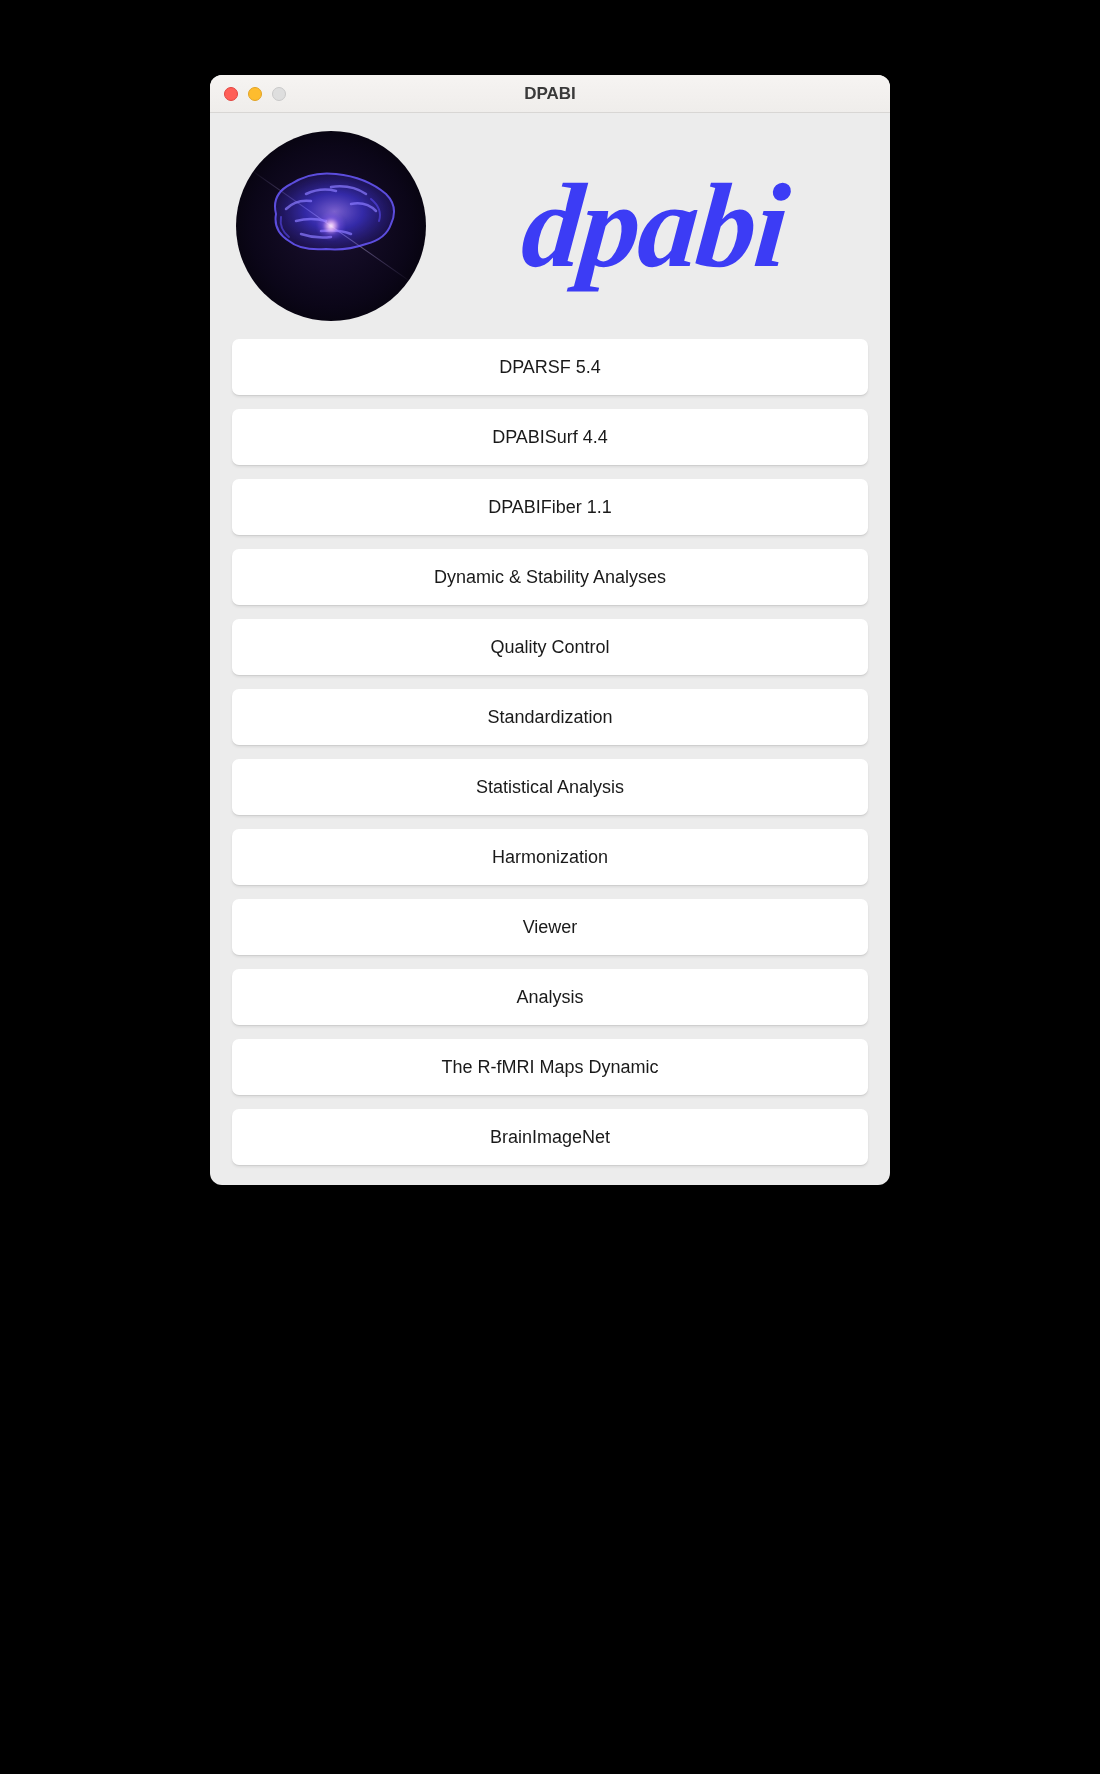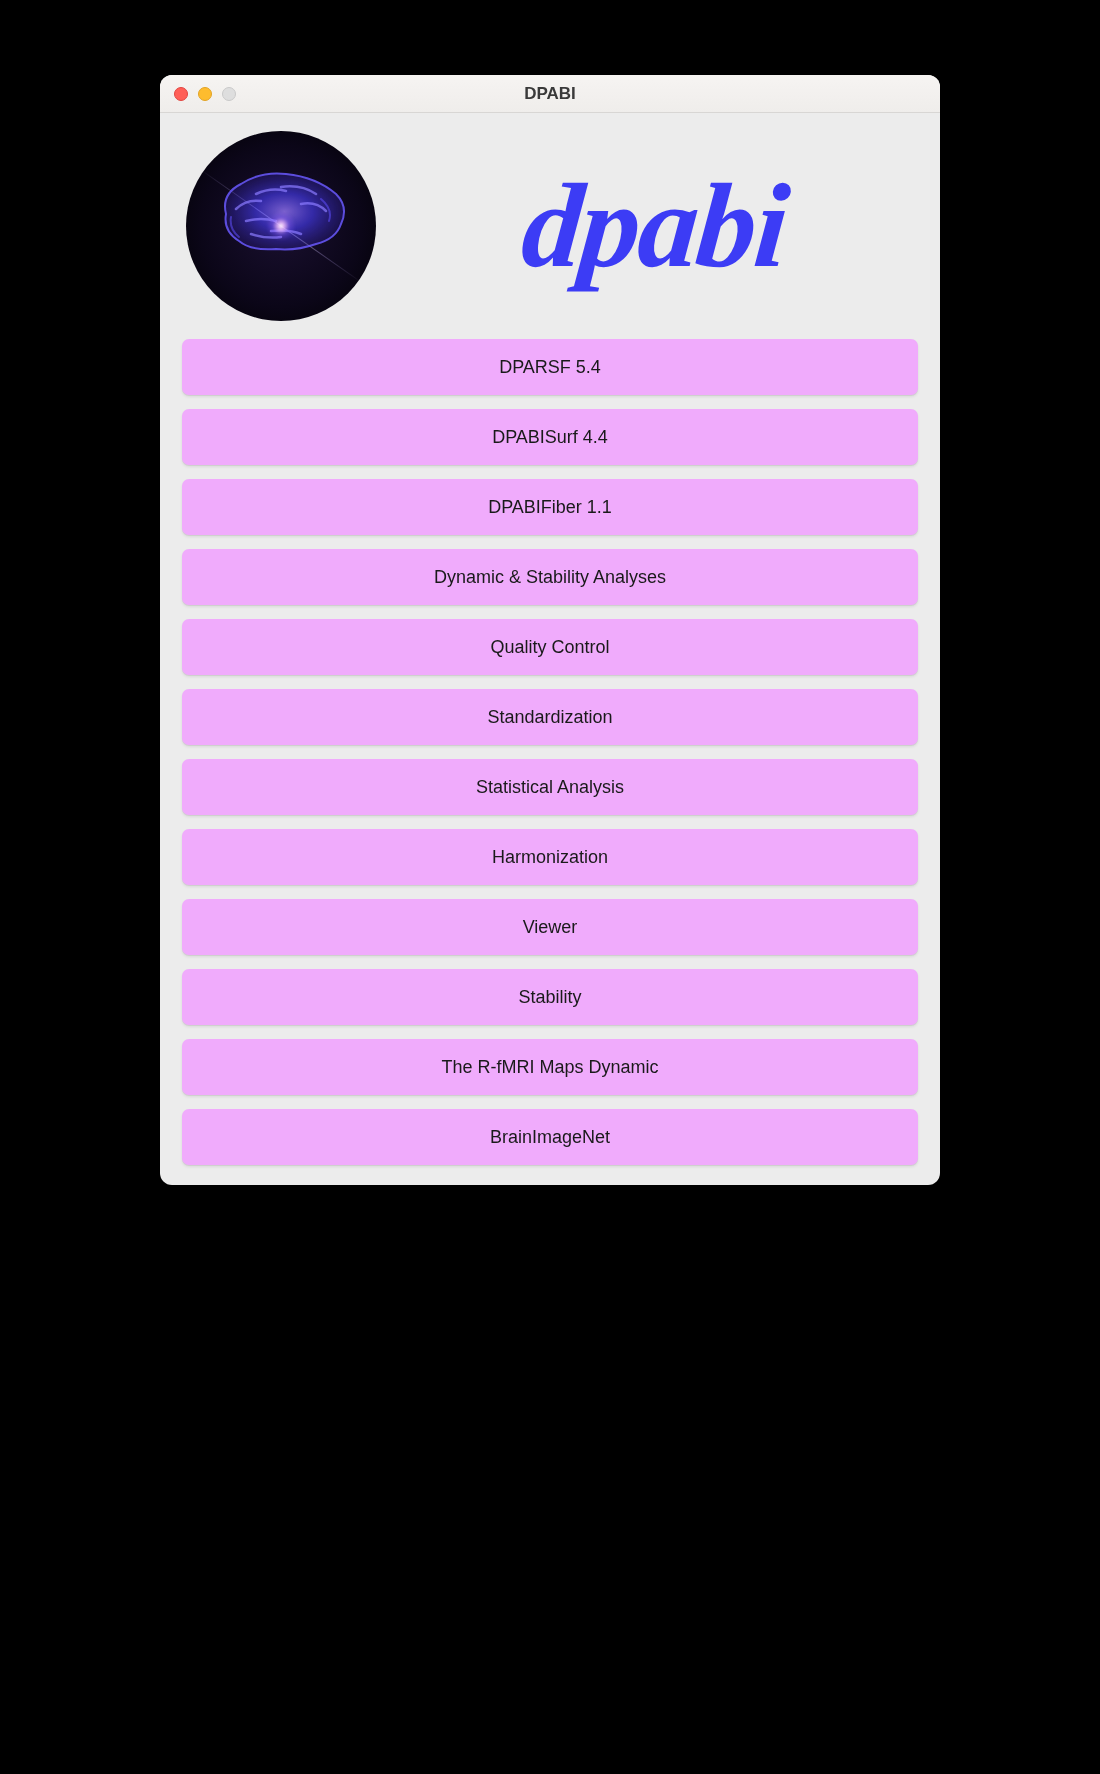--- a/index.html
+++ b/index.html
@@ -11,21 +11,21 @@
       background: #000;
       width: 1100px;
       height: 1774px;
       display: flex;
       align-items: flex-start;
       justify-content: center;
       font-family: -apple-system, BlinkMacSystemFont, "Helvetica Neue", Arial, sans-serif;
       padding-top: 75px;
     }
     .window {
-      width: 780px;
+      width: 680px;
       background: #ececec;
       border-radius: 12px;
       overflow: hidden;
       box-shadow: 0 20px 60px rgba(0,0,0,0.5);
     }
     .titlebar {
       height: 38px;
       background: linear-gradient(#f6f4f2, #efedeb);
       border-bottom: 1px solid #d8d6d4;
       display: flex;
@@ -116,21 +116,21 @@
       letter-spacing: -2px;
       line-height: 1;
       transform: skewX(-5deg);
     }
     .button-list {
       display: flex;
       flex-direction: column;
       gap: 14px;
     }
     .menu-button {
-      background: #f0abfc;
+      background: #ffffff;
       border: none;
       border-radius: 7px;
       height: 56px;
       width: 100%;
       font-size: 18px;
       color: #1a1a1a;
       font-weight: 400;
       cursor: pointer;
       box-shadow: 0 1px 0 rgba(0,0,0,0.06), 0 2px 3px rgba(0,0,0,0.08);
       font-family: inherit;
@@ -175,18 +175,18 @@
     <div class="button-list">
       <button class="menu-button">DPARSF 5.4</button>
       <button class="menu-button">DPABISurf 4.4</button>
       <button class="menu-button">DPABIFiber 1.1</button>
       <button class="menu-button">Dynamic &amp; Stability Analyses</button>
       <button class="menu-button">Quality Control</button>
       <button class="menu-button">Standardization</button>
       <button class="menu-button">Statistical Analysis</button>
       <button class="menu-button">Harmonization</button>
       <button class="menu-button">Viewer</button>
-      <button class="menu-button">Stability</button>
+      <button class="menu-button">Analysis</button>
       <button class="menu-button">The R-fMRI Maps Dynamic</button>
       <button class="menu-button">BrainImageNet</button>
     </div>
   </div>
 </div>
 
 </body></html>

